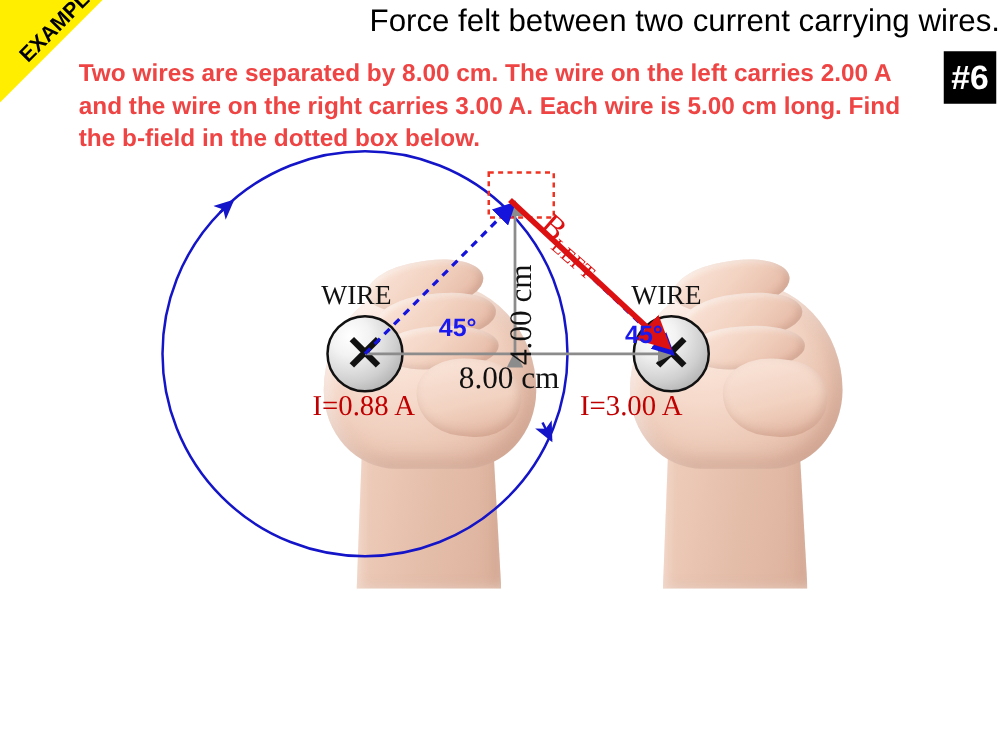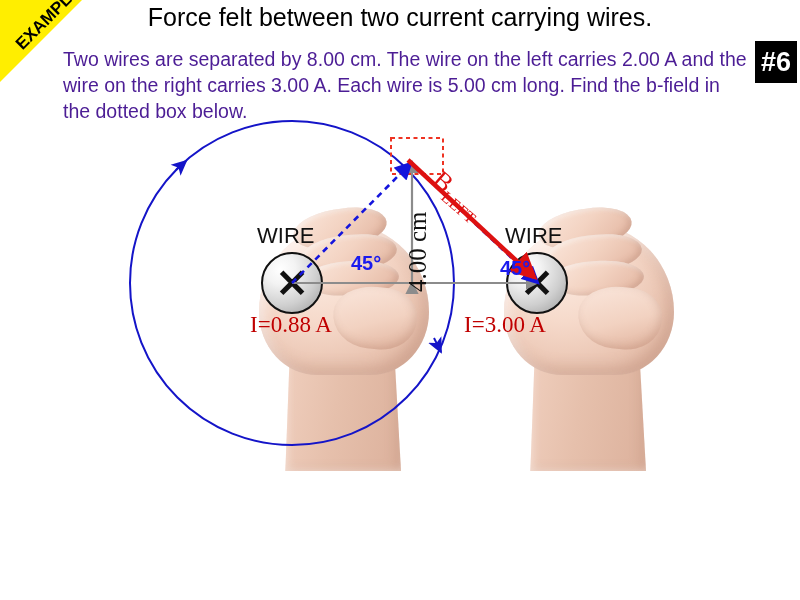--- a/index.html
+++ b/index.html
@@ -44,38 +44,38 @@
     z-index: 41;
     white-space: nowrap;
   }
 
   
   #title {
     position: absolute;
     left: 0;
     top: 3px;
     width: 800px;
-    text-align: center;
+    text-align: right;
     font-family: "Liberation Sans", sans-serif;
     font-size: 25px;
     font-weight: 400;
     color: #000000;
     white-space: nowrap;
     z-index: 30;
   }
   #problem-text {
     position: absolute;
     left: 63px;
     top: 46px;
     width: 686px;
     font-family: "Liberation Sans", sans-serif;
     font-size: 19.5px;
-    font-weight: normal;
+    font-weight: bold;
     line-height: 26px;
-    color: #4c1d95;
+    color: #ef4444;
     z-index: 30;
   }
   #number-badge {
     position: absolute;
     left: 755px;
     top: 41px;
     width: 42px;
     height: 42px;
     background: #000000;
     color: #ffffff;
@@ -163,21 +163,21 @@
     color: #111111;
   }
 
   
   .lab {
     position: absolute;
     z-index: 25;
     white-space: nowrap;
   }
   .lab-wire {
-    font-family: Liberation Sans, sans-serif;
+    font-family: Liberation Serif, serif;
     font-size: 22px;
     color: #111111;
   }
   .lab-current {
     font-family: "Liberation Serif", serif;
     font-size: 23px;
     color: #c00000;
   }
   .lab-angle {
     font-family: "Liberation Sans", sans-serif;
@@ -289,20 +289,21 @@
 
   <div class="lab lab-wire" style="left:257px; top:223px;">WIRE</div>
   <div class="lab lab-wire" style="left:505px; top:223px;">WIRE</div>
 
   <div class="lab lab-current" style="left:250px; top:312px;">I=0.88 A</div>
   <div class="lab lab-current" style="left:464px; top:312px;text-align:right;">I=3.00 A</div>
 
   <div class="lab lab-angle" style="left:318px; top:252px;">45°</div>
   <div class="lab lab-angle" style="left:467px; top:257px;">45°</div>
 
+  <div class="lab lab-dim" style="left:367px; top:289px;">8.00 cm</div>
 
   <div class="lab lab-dim" id="lab-dim-vert" style="left:404px; top:292px;">4.00 cm</div>
 
   <div class="lab" id="lab-bfield" style="left:446px; top:165px;">
     <span>B</span><sub>LEFT</sub>
   </div>
 
   <div id="title">Force felt between two current carrying wires.</div>
   <div id="problem-text">Two wires are separated by 8.00 cm. The wire on the left carries 2.00 A and the wire on the right carries 3.00 A. Each wire is 5.00 cm long. Find the b-field in the dotted box below.</div>
   <div id="number-badge">#6</div>

